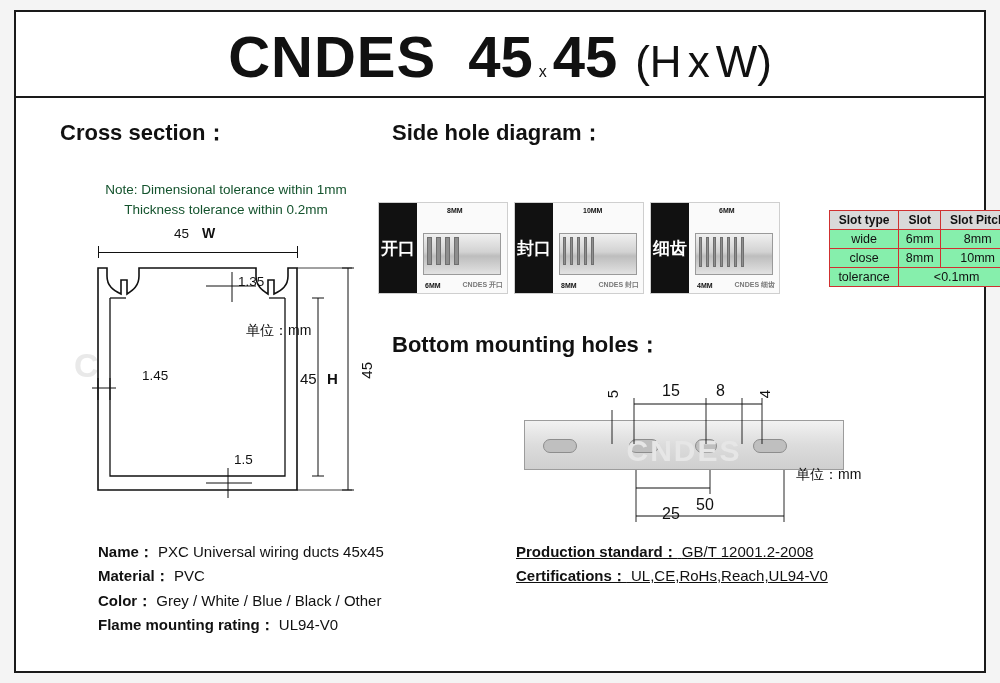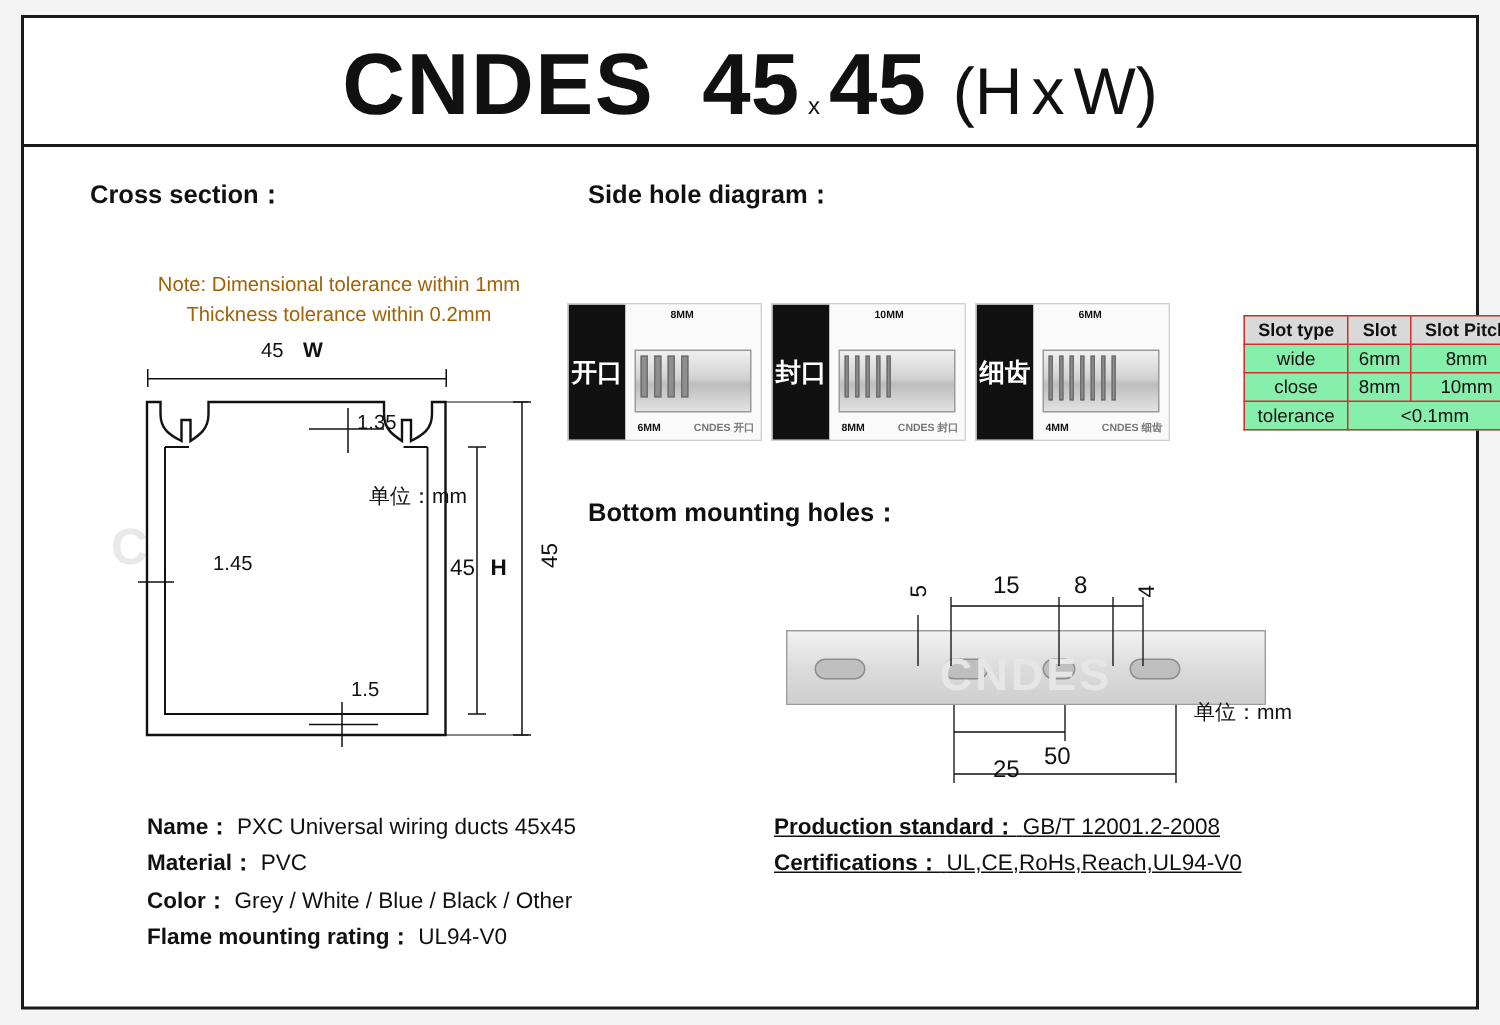--- a/index.html
+++ b/index.html
@@ -20,26 +20,26 @@
     position:absolute; left:0; top:0; width:100%; height:86px;
     border-bottom:2px solid #1a1a1a;
     display:flex; align-items:center; justify-content:center;
   }
   .title-inner { display:flex; align-items:baseline; gap:6px; transform:translateY(2px); }
   .brand { font-size:58px; font-weight:bold; letter-spacing:1px; }
   .size { font-size:58px; font-weight:bold; margin-left:26px; }
   .hxw { font-size:44px; }
 
   
-  .h-sec { position:absolute; font-size:17px; font-weight:bold; }
+  .h-sec { position:absolute; font-size:22px; font-weight:bold; }
 
   
   .note {
     position:absolute; left:40px; top:168px; width:340px;
-    text-align:center; font-size:13.5px; line-height:1.45; color:#a16207;
+    text-align:center; font-size:13.5px; line-height:1.45; color:#14532d;
   }
   .cs-wrap { position:absolute; left:40px; top:218px; width:330px; height:280px; }
   .wm {
     position:absolute; font-weight:bold; color:#e9e9e9; letter-spacing:2px;
     font-size:34px; user-select:none;
   }
 
   
   .dim { position:absolute; font-size:13.5px; }
   .dim-b { position:absolute; font-size:14px; font-weight:bold; }

